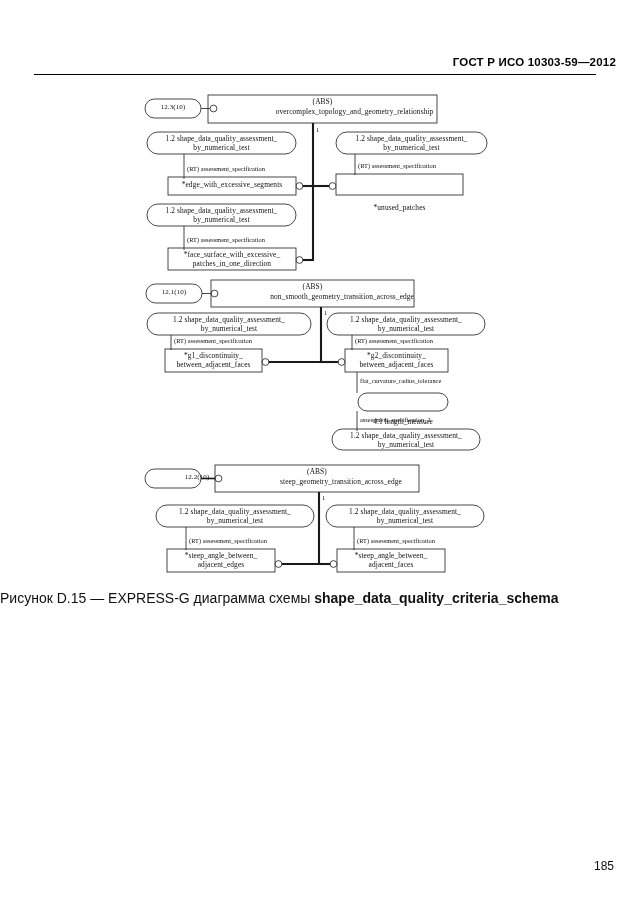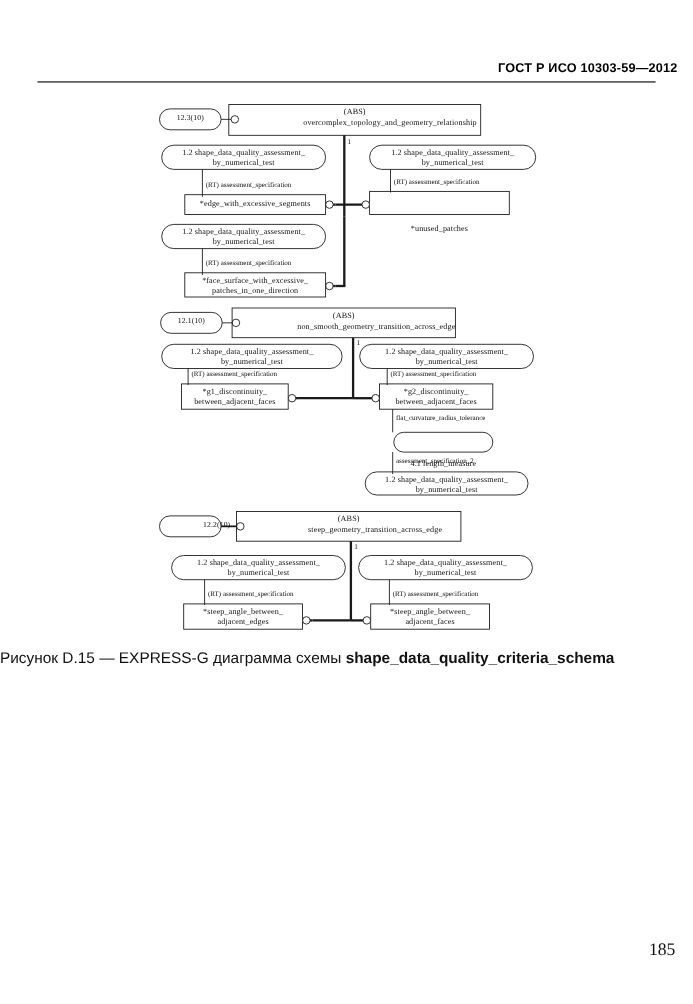--- a/index.html
+++ b/index.html
@@ -55,22 +55,22 @@
     font-size:14px;
     line-height:13px;
     color:#111;
   }
   .cap b{font-weight:bold;}
   .cap .l2{display:block;}
 
   
   .folio{
     position:absolute;right:36px;bottom:52px;
-    font-family:Liberation Serif, serif;
-    font-size:16px;color:#111;
+    font-family:Liberation Sans, sans-serif;
+    font-size:12px;color:#111;
   }
 </style>
 </head>
 <body>
 
 <div class="page">
 
   <div class="hdr">ГОСТ Р ИСО 10303-59—2012</div>
   <div class="hdr-rule"></div>
 

